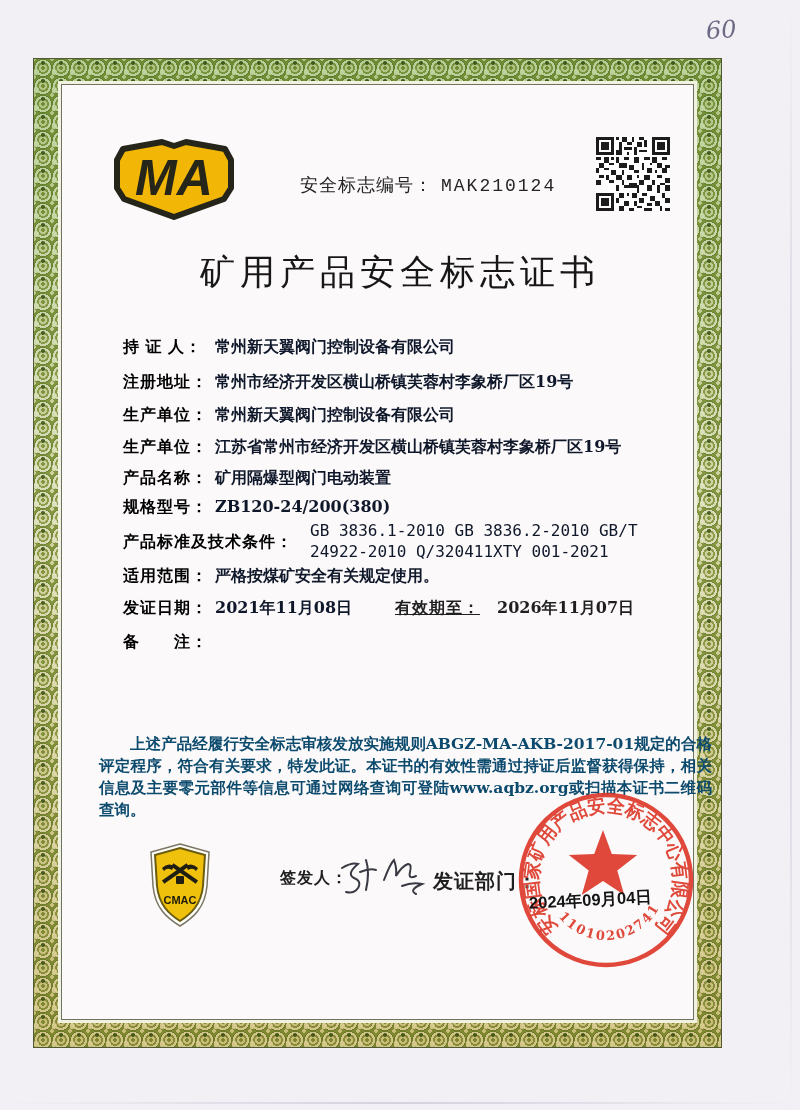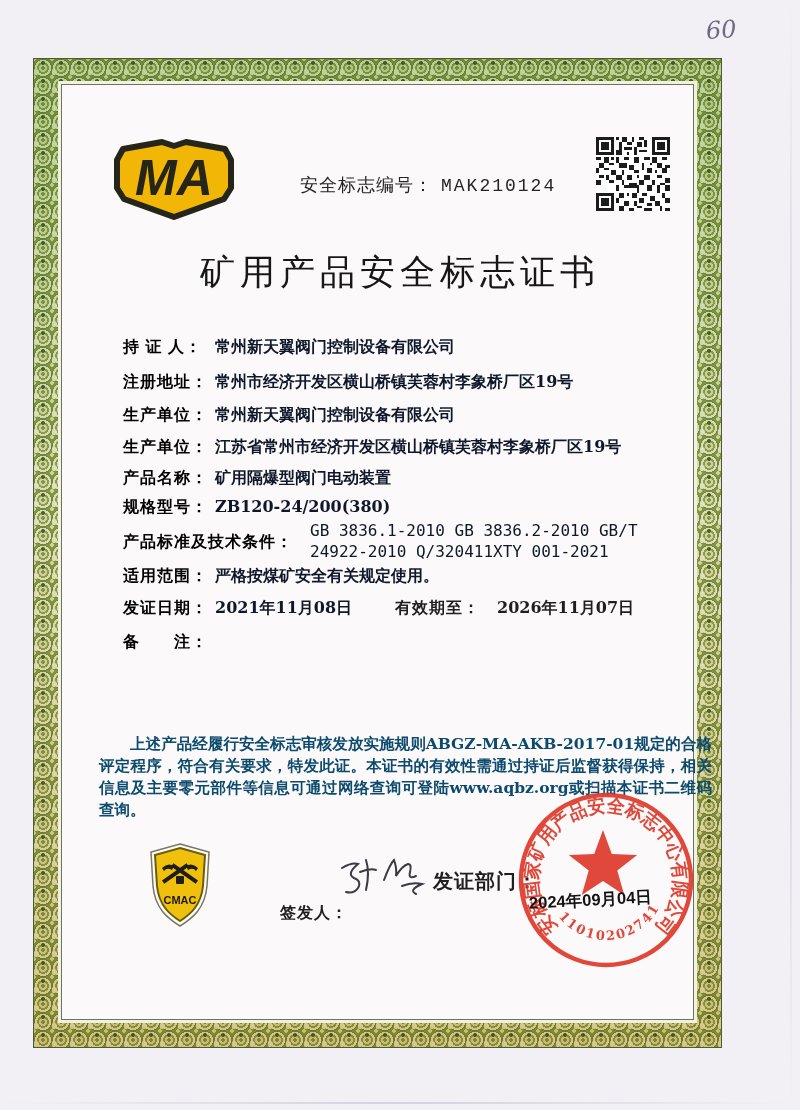--- a/index.html
+++ b/index.html
@@ -53,33 +53,33 @@
   }
 
   
   .row{position:absolute;left:115px;width:575px;font-size:16px;}
   .row .lbl{position:absolute;left:8px;font-weight:bold;color:#000000;letter-spacing:1px;white-space:nowrap;}
   .row .val{position:absolute;left:100px;width:478px;font-weight:bold;
     font-family:"DejaVu Serif","Liberation Serif",serif;color:#0f172a;line-height:1.3;}
   .row-std .lbl{top:11px;}
   .row-std .val{left:195px;width:385px;font-family:"DejaVu Sans Mono","Liberation Mono",monospace;
     font-weight:normal;letter-spacing:0;}
-  .pair2-lbl{position:absolute;left:280px;font-weight:bold;letter-spacing:1px;white-space:nowrap;}
+  .pair2-lbl{position:absolute;left:280px;font-weight:bold;letter-spacing:1px;white-space:nowrap;text-decoration:underline;}
   .pair2-val{position:absolute;left:382px;font-weight:bold;font-family:"DejaVu Serif","Liberation Serif",serif;}
 
   
   .statement{
     position:absolute;left:99px;top:733px;width:613px;
     font-size:15.5px;font-weight:bold;line-height:1.42;text-align:justify;
     font-family:"DejaVu Serif","Liberation Serif",serif;color:#0c4a6e;text-indent:2em;
   }
 
   
   .cmac{position:absolute;left:147px;top:842px;}
-  .signer-lbl{position:absolute;left:280px;top:868px;font-size:16px;font-weight:bold;letter-spacing:1px;margin-top:35px;}
+  .signer-lbl{position:absolute;left:280px;top:868px;font-size:16px;font-weight:bold;letter-spacing:1px;}
   .signature{position:absolute;left:336px;top:846px;}
   .dept-lbl{position:absolute;left:433px;top:868px;font-size:20px;font-weight:bold;letter-spacing:1px;}
   .seal{position:absolute;left:505px;top:788px;}
 </style>
 </head>
 <body>
 
 <div class="scan-edge-right"></div>
 <div class="scan-edge-bottom"></div>
 <div class="pencil-note">60</div>

